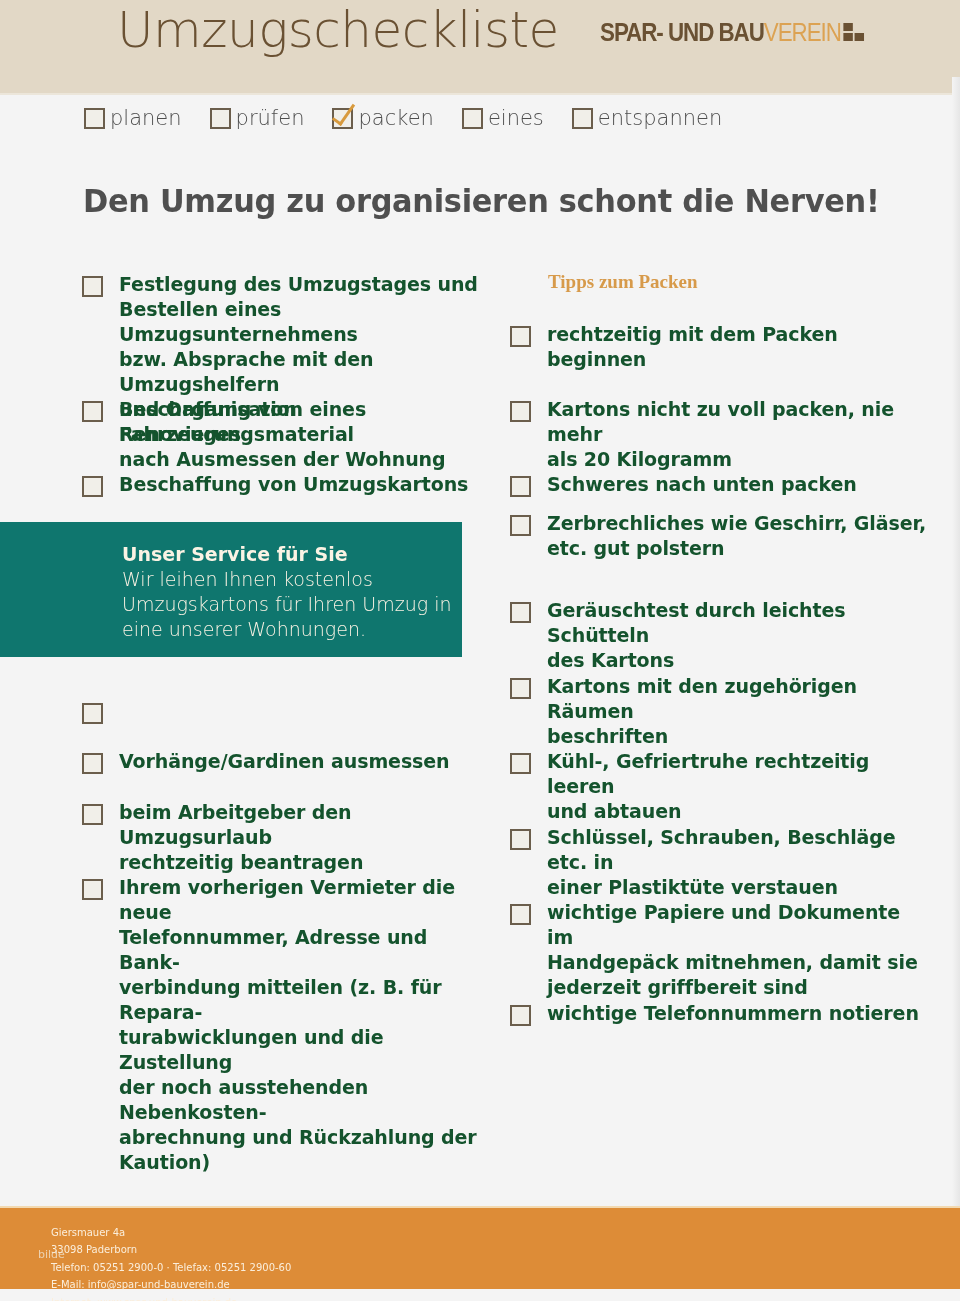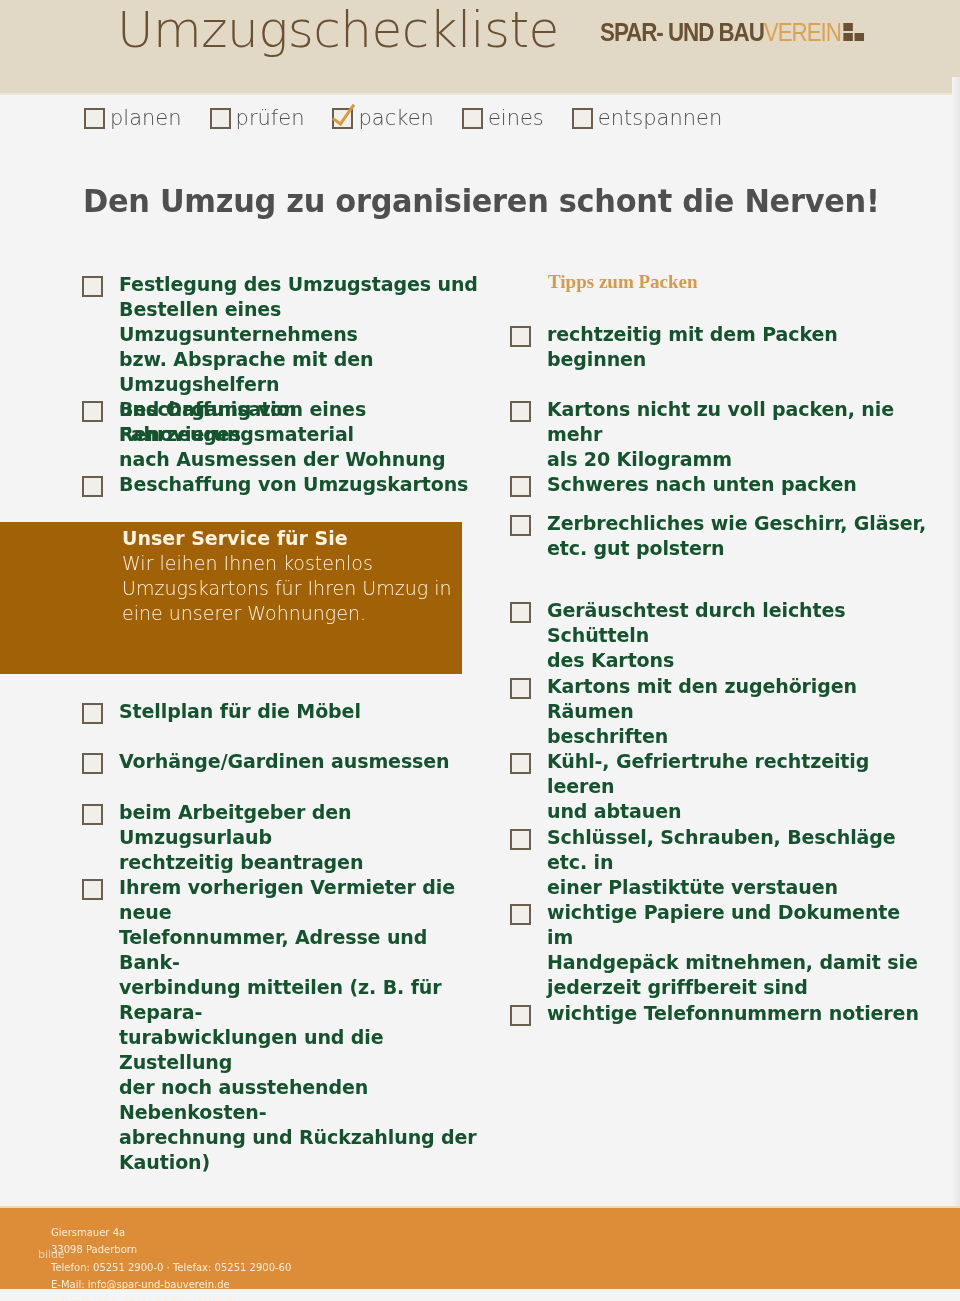--- a/index.html
+++ b/index.html
@@ -67,23 +67,23 @@
   }
   .item.left { left: 82px; width: 400px; }
   .item.right { left: 510px; width: 420px; }
 
   .tips-title {
     position: absolute; left: 548px; top: 271px;
     font-size: 19px; font-weight: bold; color: #d79a4a; font-family: Liberation Serif, serif;
   }
 
   .service {
-    position: absolute; left: 0; top: 522px; width: 462px; height: 152px;
-    background: #a16207;
-    padding: 4px 0 0 122px;
+    position: absolute; left: 0; top: 522px; width: 462px; height: 135px;
+    background: #0f766e;
+    padding: 20px 0 0 122px;
     color: #fbf3e4;
   }
   .service .s-title { font-size: 19px; font-weight: bold; line-height: 25px; }
   .service .s-body { font-size: 19px; line-height: 25px; white-space: pre-line; font-weight: 300; }
 
   .footer {
     position: absolute; left: 0; top: 1206px; width: 960px; height: 83px;
     background: #dd8c37;
     border-top: 2px solid #f2d9b1;
     padding: 16px 0 0 51px;
@@ -157,21 +157,20 @@
 
 <div class="service">
   <div class="s-title">Unser Service für Sie</div>
   <div class="s-body">Wir leihen Ihnen kostenlos
 Umzugskartons für Ihren Umzug in
 eine unserer Wohnungen.</div>
 </div>
 
 <div class="item left" style="top:699px">
     <span class="cb"></span>
-    <span class="txt">Stellplan für die Möbel</span>
   </div>
 <div class="item left" style="top:749px">
     <span class="cb"></span>
     <span class="txt">Vorhänge/Gardinen ausmessen</span>
   </div>
 <div class="item left" style="top:800px">
     <span class="cb"></span>
     <span class="txt">beim Arbeitgeber den Umzugsurlaub
 rechtzeitig beantragen</span>
   </div>

